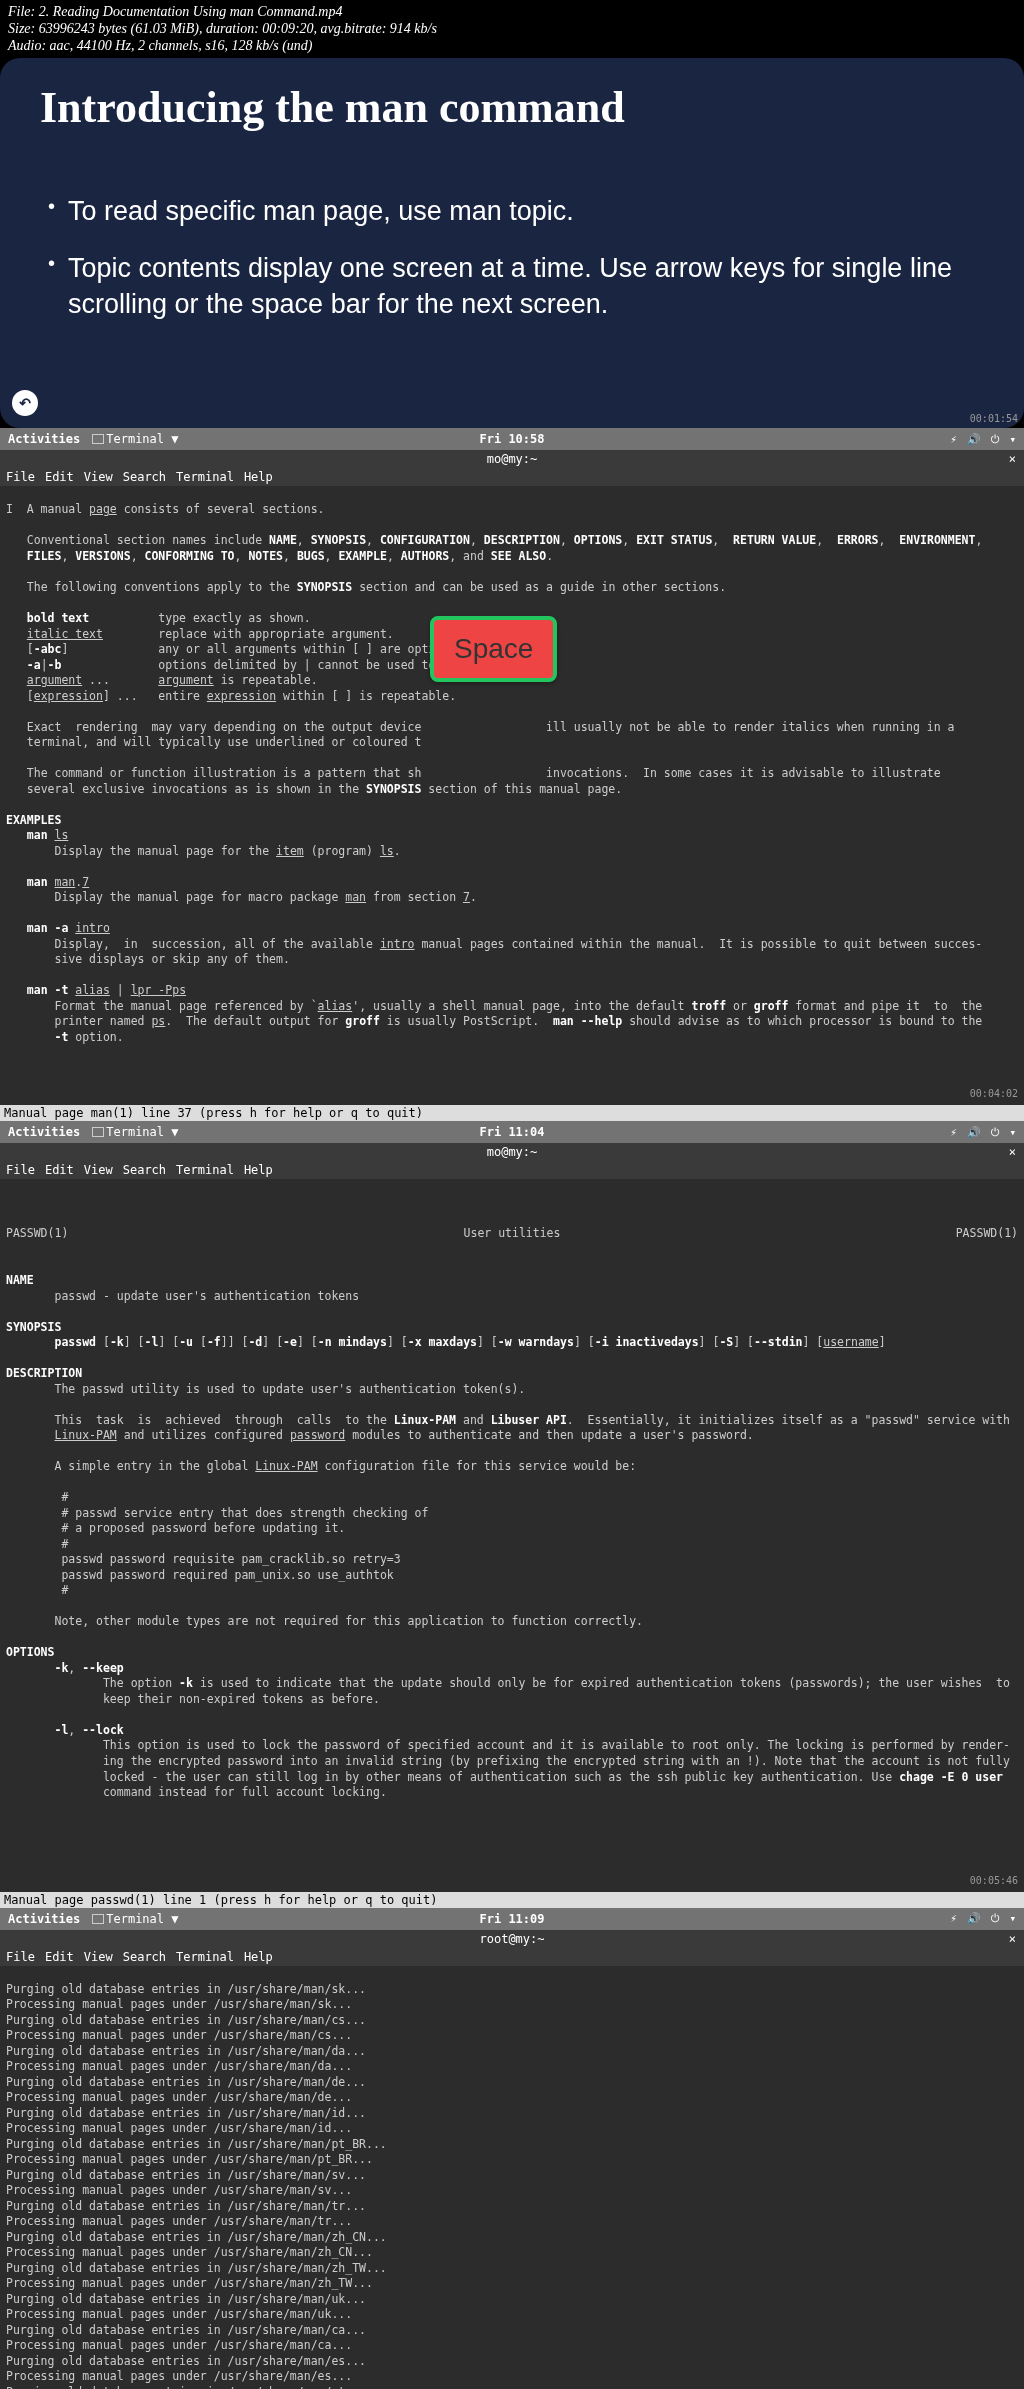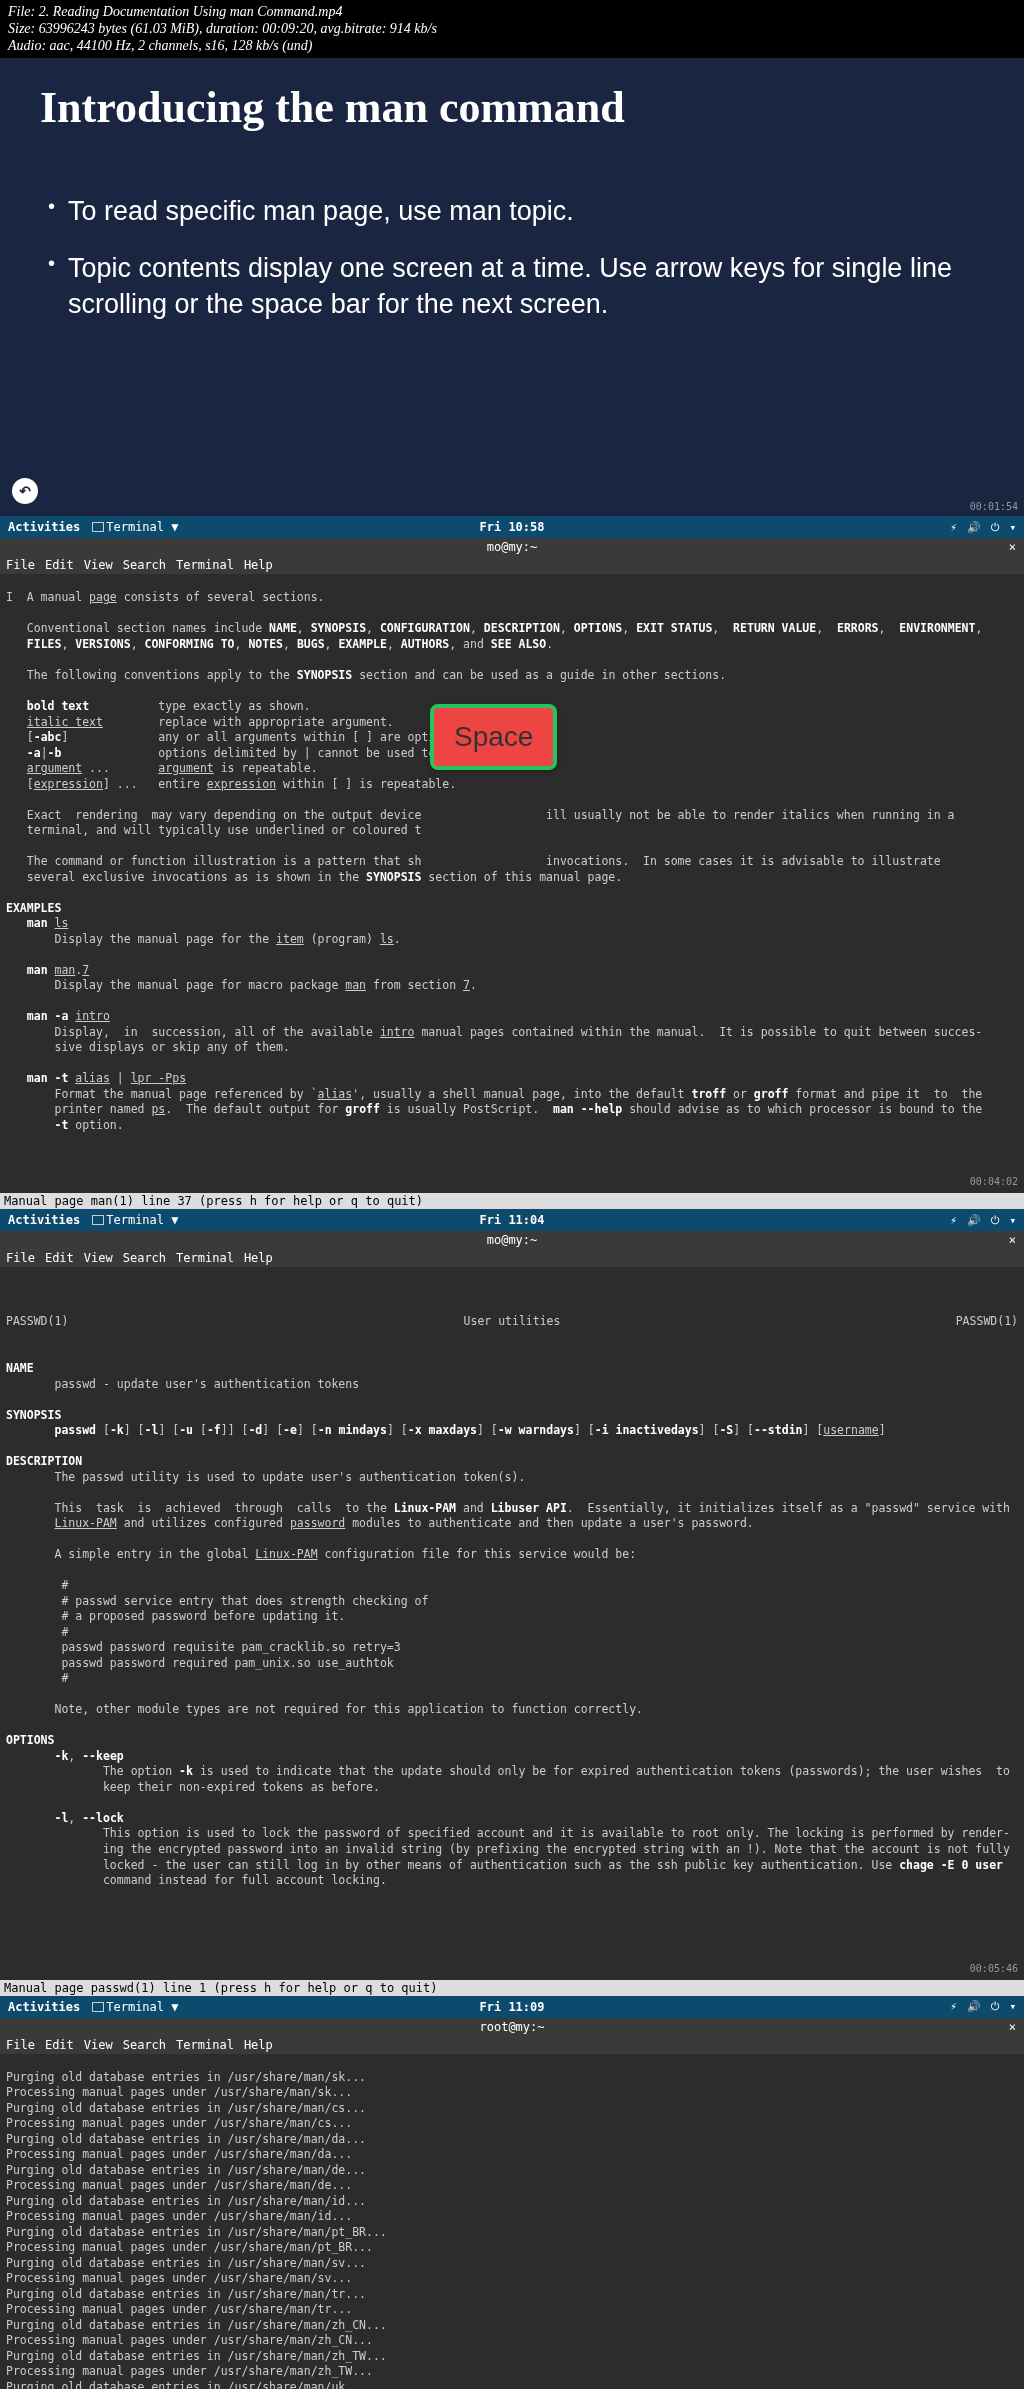--- a/index.html
+++ b/index.html
@@ -3,31 +3,31 @@
 <meta charset="utf-8">
 <style>
   * { margin: 0; padding: 0; box-sizing: border-box; }
   body { width: 1024px; background: #000; font-family: sans-serif; color: #fff; }
   
   
   .file-info { background: #000; color: #fff; font-family: 'Comic Sans MS', cursive; font-size: 14px; padding: 4px 8px; font-style: italic; }
   .file-info div { line-height: 1.2; }
   
   
-  .slide { background: #1a2542; padding: 24px 40px 50px 40px; position: relative; height: 458px; }
+  .slide { background: #1a2542; padding: 24px 40px 50px 40px; position: relative; height: 370px; border-radius: 20px; }
   .slide-title { font-family: Georgia, serif; font-size: 44px; font-weight: bold; color: #fff; margin-bottom: 60px; }
   .slide-bullets { list-style: none; }
   .slide-bullets li { font-family: Liberation Sans, sans-serif; font-size: 27px; color: #fff; line-height: 1.35; margin-bottom: 20px; padding-left: 28px; position: relative; }
   .slide-bullets li::before { content: "•"; position: absolute; left: 8px; font-size: 20px; }
   .back-btn { position: absolute; bottom: 12px; left: 12px; width: 26px; height: 26px; background: #fff; border-radius: 50%; display: flex; align-items: center; justify-content: center; color: #1a2542; font-size: 14px; font-weight: bold; }
   .ts-overlay { position: absolute; bottom: 4px; right: 6px; font-size: 10px; color: #999; font-family: monospace; padding-left: 16px; }
   
   
   .term-shot { background: #2c2c2c; font-family: 'DejaVu Sans Mono', monospace; font-size: 12.5px; position: relative; }
-  .topbar { background: #0c4a6e; display: flex; align-items: center; padding: 3px 8px; font-size: 12px; height: 22px; }
+  .topbar { background: #737373; display: flex; align-items: center; padding: 3px 8px; font-size: 12px; height: 22px; }
   .topbar .activities { margin-right: 12px; font-weight: bold; }
   .topbar .app { display: flex; align-items: center; gap: 0; }
   .topbar .clock { position: absolute; left: 50%; transform: translateX(-50%); font-weight: bold; }
   .topbar .tray { margin-left: auto; display: flex; gap: 10px; font-size: 11px; }
   .term-title { background: #3a3a3a; text-align: center; padding: 2px; font-size: 12px; position: relative; }
   .term-title .close-x { position: absolute; right: 8px; top: 2px; }
   .term-menu { background: #3a3a3a; padding: 2px 6px; font-size: 12px; display: flex; gap: 10px; }
   .term-body { padding: 16px 6px; color: #ccc; line-height: 1.35; font-size: 11.5px; white-space: pre-wrap; position: relative; }
   .term-body .b { font-weight: bold; color: #fff; }
   .term-body .u { text-decoration: underline; }

